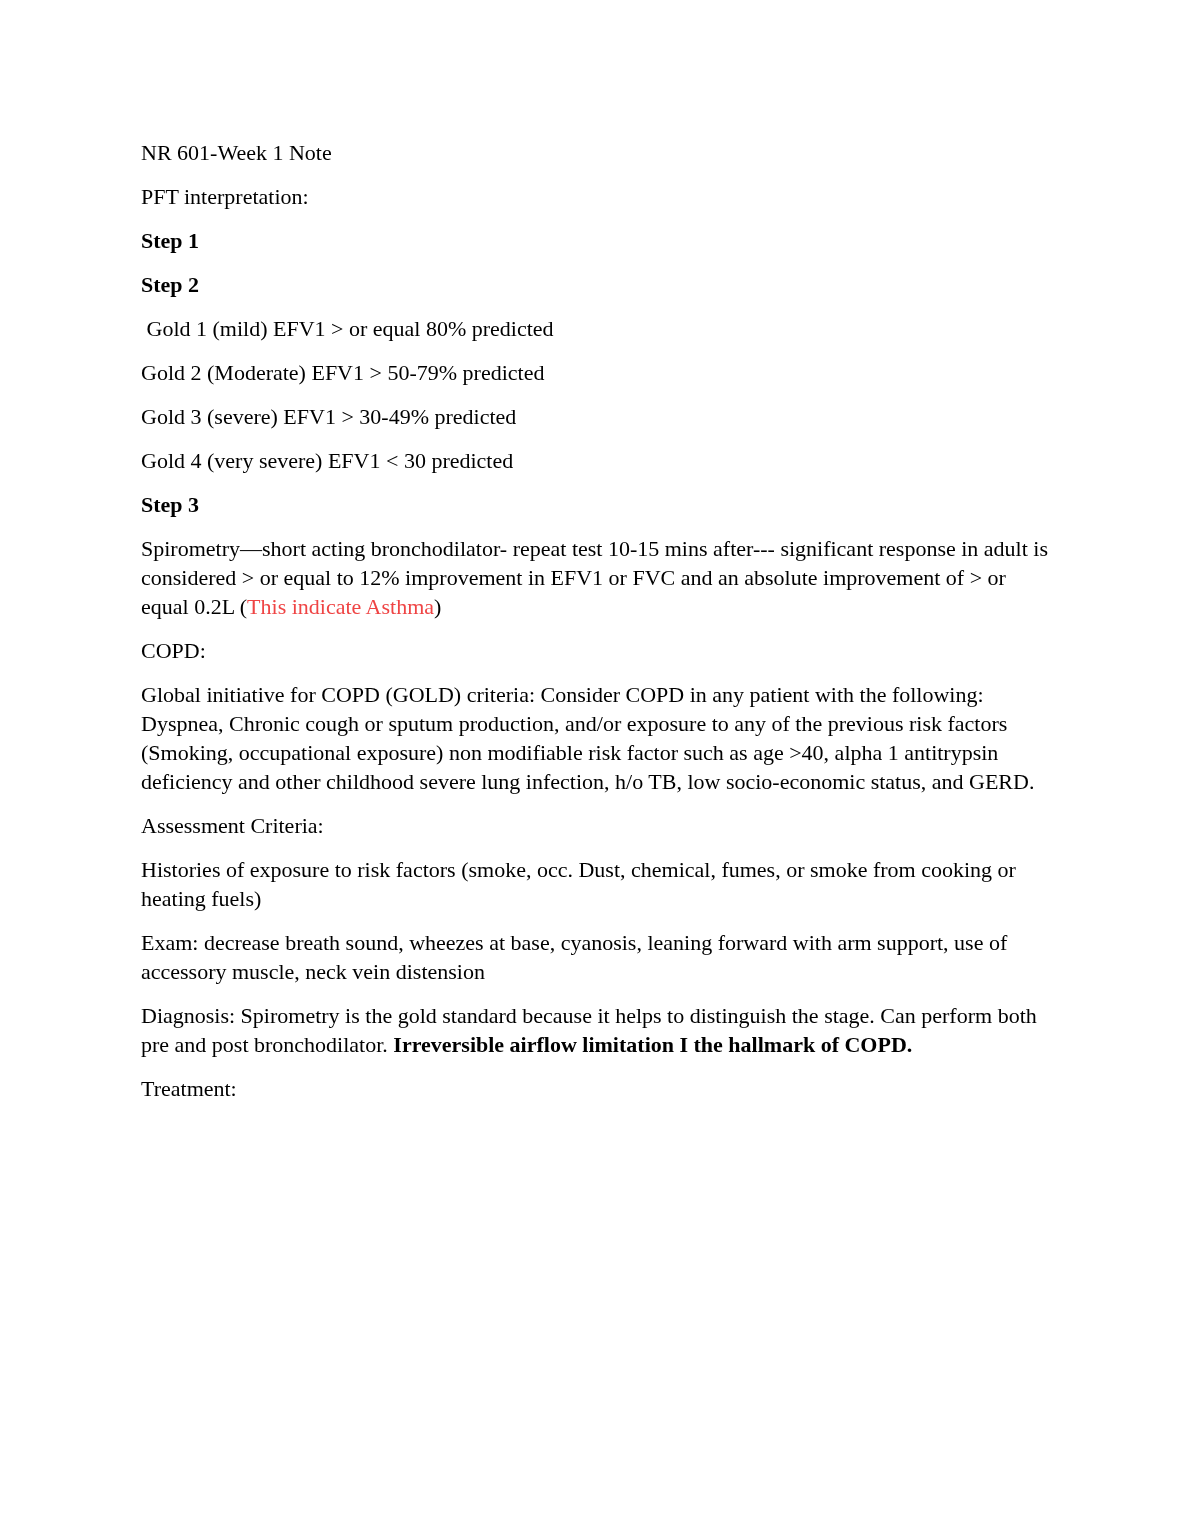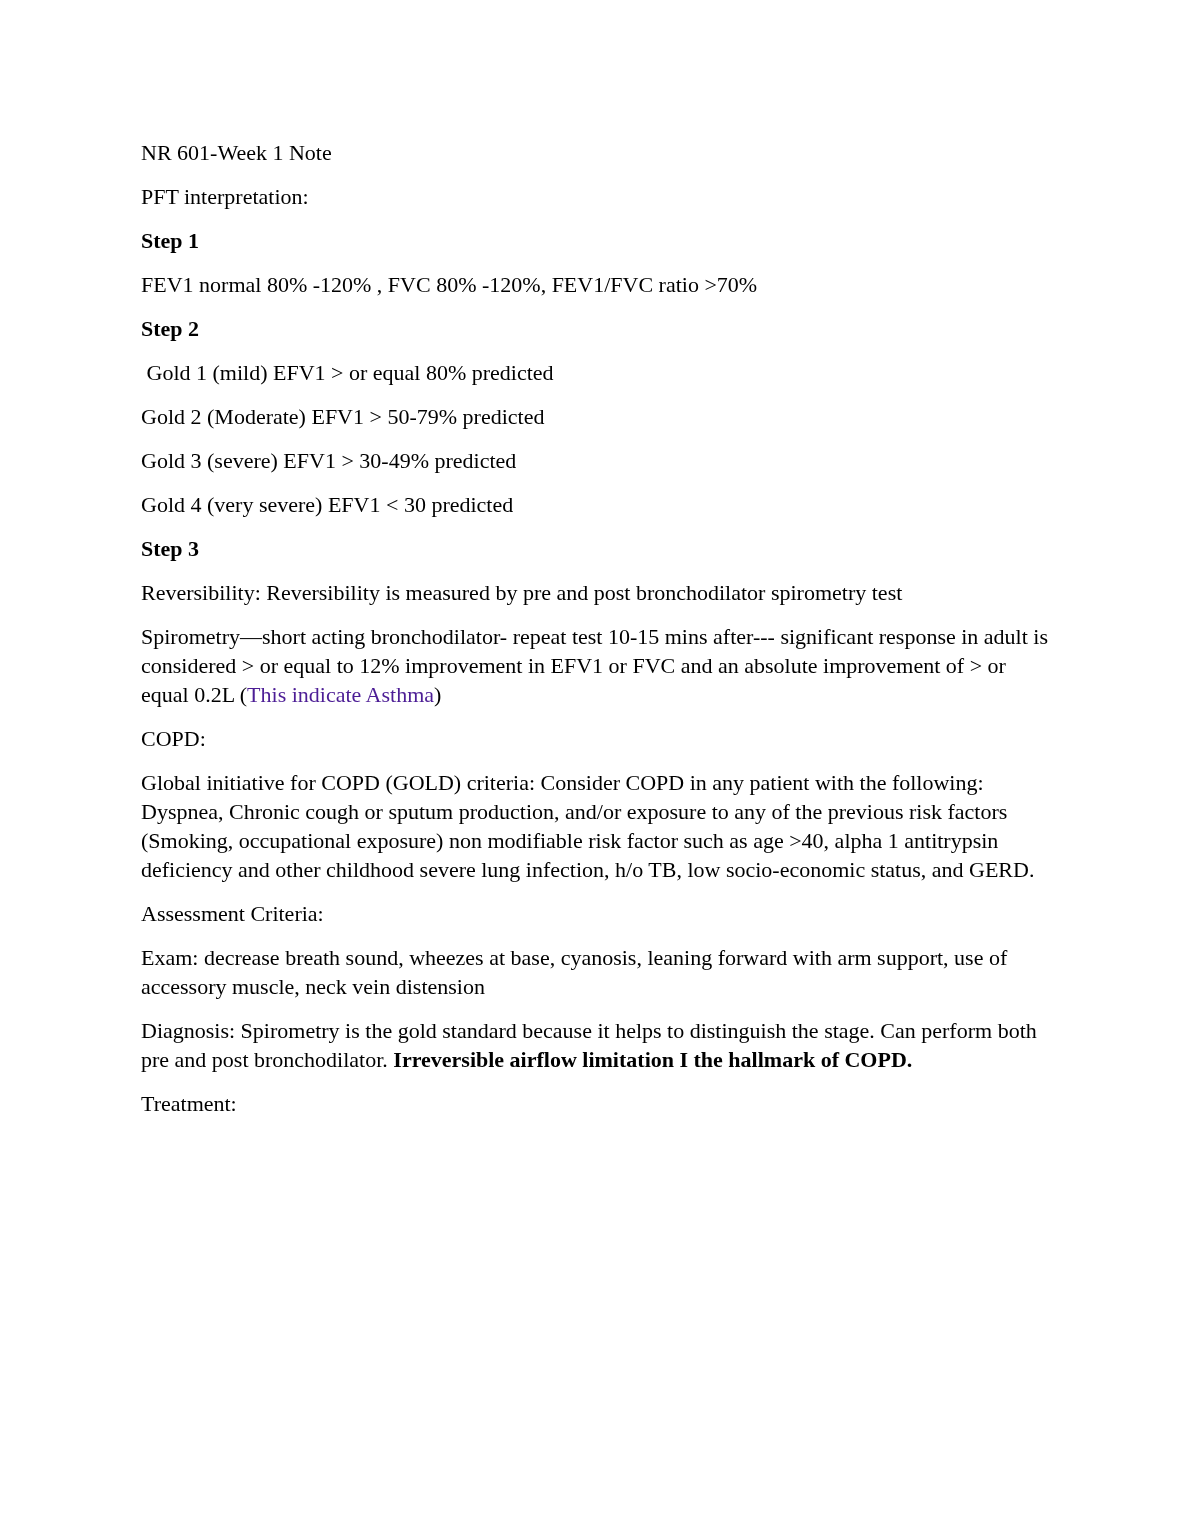--- a/index.html
+++ b/index.html
@@ -27,63 +27,62 @@
     white-space: pre-wrap;
   }
   .doc p.heading {
     font-weight: bold;
   }
   .run-bold {
     font-weight: bold;
     margin-top: 40px;
   }
   .run-red {
-    color: #4c1d95;
+    color: #ef4444;
     margin-top: 31px;
   }
 </style>
 </head>
 <body>
 
 <div class="page">
   <div class="doc">
 
     <p>NR 601-Week 1 Note</p>
 
     <p>PFT interpretation:</p>
 
     <p class="heading">Step 1</p>
 
-    <p>FEV1 normal 80% -120% , FVC 80% -120%, FEV1/FVC ratio &gt;70%</p>
 
     <p class="heading">Step 2</p>
 
     <p> Gold 1 (mild) EFV1 &gt; or equal 80% predicted</p>
 
     <p>Gold 2 (Moderate) EFV1 &gt; 50-79% predicted</p>
 
     <p>Gold 3 (severe) EFV1 &gt; 30-49% predicted</p>
 
     <p>Gold 4 (very severe) EFV1 &lt; 30 predicted</p>
 
     <p class="heading">Step 3</p>
 
-    <p>Reversibility: Reversibility is measured by pre and post bronchodilator spirometry test</p>
 
     <p><span>Spirometry—short acting bronchodilator- repeat test 10-15 mins after--- significant response in adult is considered &gt; or equal to 12% improvement in EFV1 or FVC and an absolute improvement of &gt; or equal 0.2L (</span><span class="run-red">This indicate Asthma</span><span>)</span></p>
 
     <p>COPD:</p>
 
     <p>Global initiative for COPD (GOLD) criteria: Consider COPD in any patient with the following: Dyspnea, Chronic cough or sputum production, and/or exposure to any of the previous risk factors (Smoking, occupational exposure) non modifiable risk factor such as age &gt;40, alpha 1 antitrypsin deficiency and other childhood severe lung infection, h/o TB, low socio-economic status, and GERD.</p>
 
     <p>Assessment Criteria:</p>
 
 
 
 
+    <p>Histories of exposure to risk factors (smoke, occ. Dust, chemical, fumes, or smoke from cooking or heating fuels)</p>
 
     <p>Exam: decrease breath sound, wheezes at base, cyanosis, leaning forward with arm support, use of accessory muscle, neck vein distension</p>
 
     <p><span>Diagnosis: Spirometry is the gold standard because it helps to distinguish the stage. Can perform both pre and post bronchodilator. </span><span class="run-bold">Irreversible airflow limitation I the hallmark of COPD.</span></p>
 
     <p>Treatment:</p>
 
   </div>
 </div>
 

